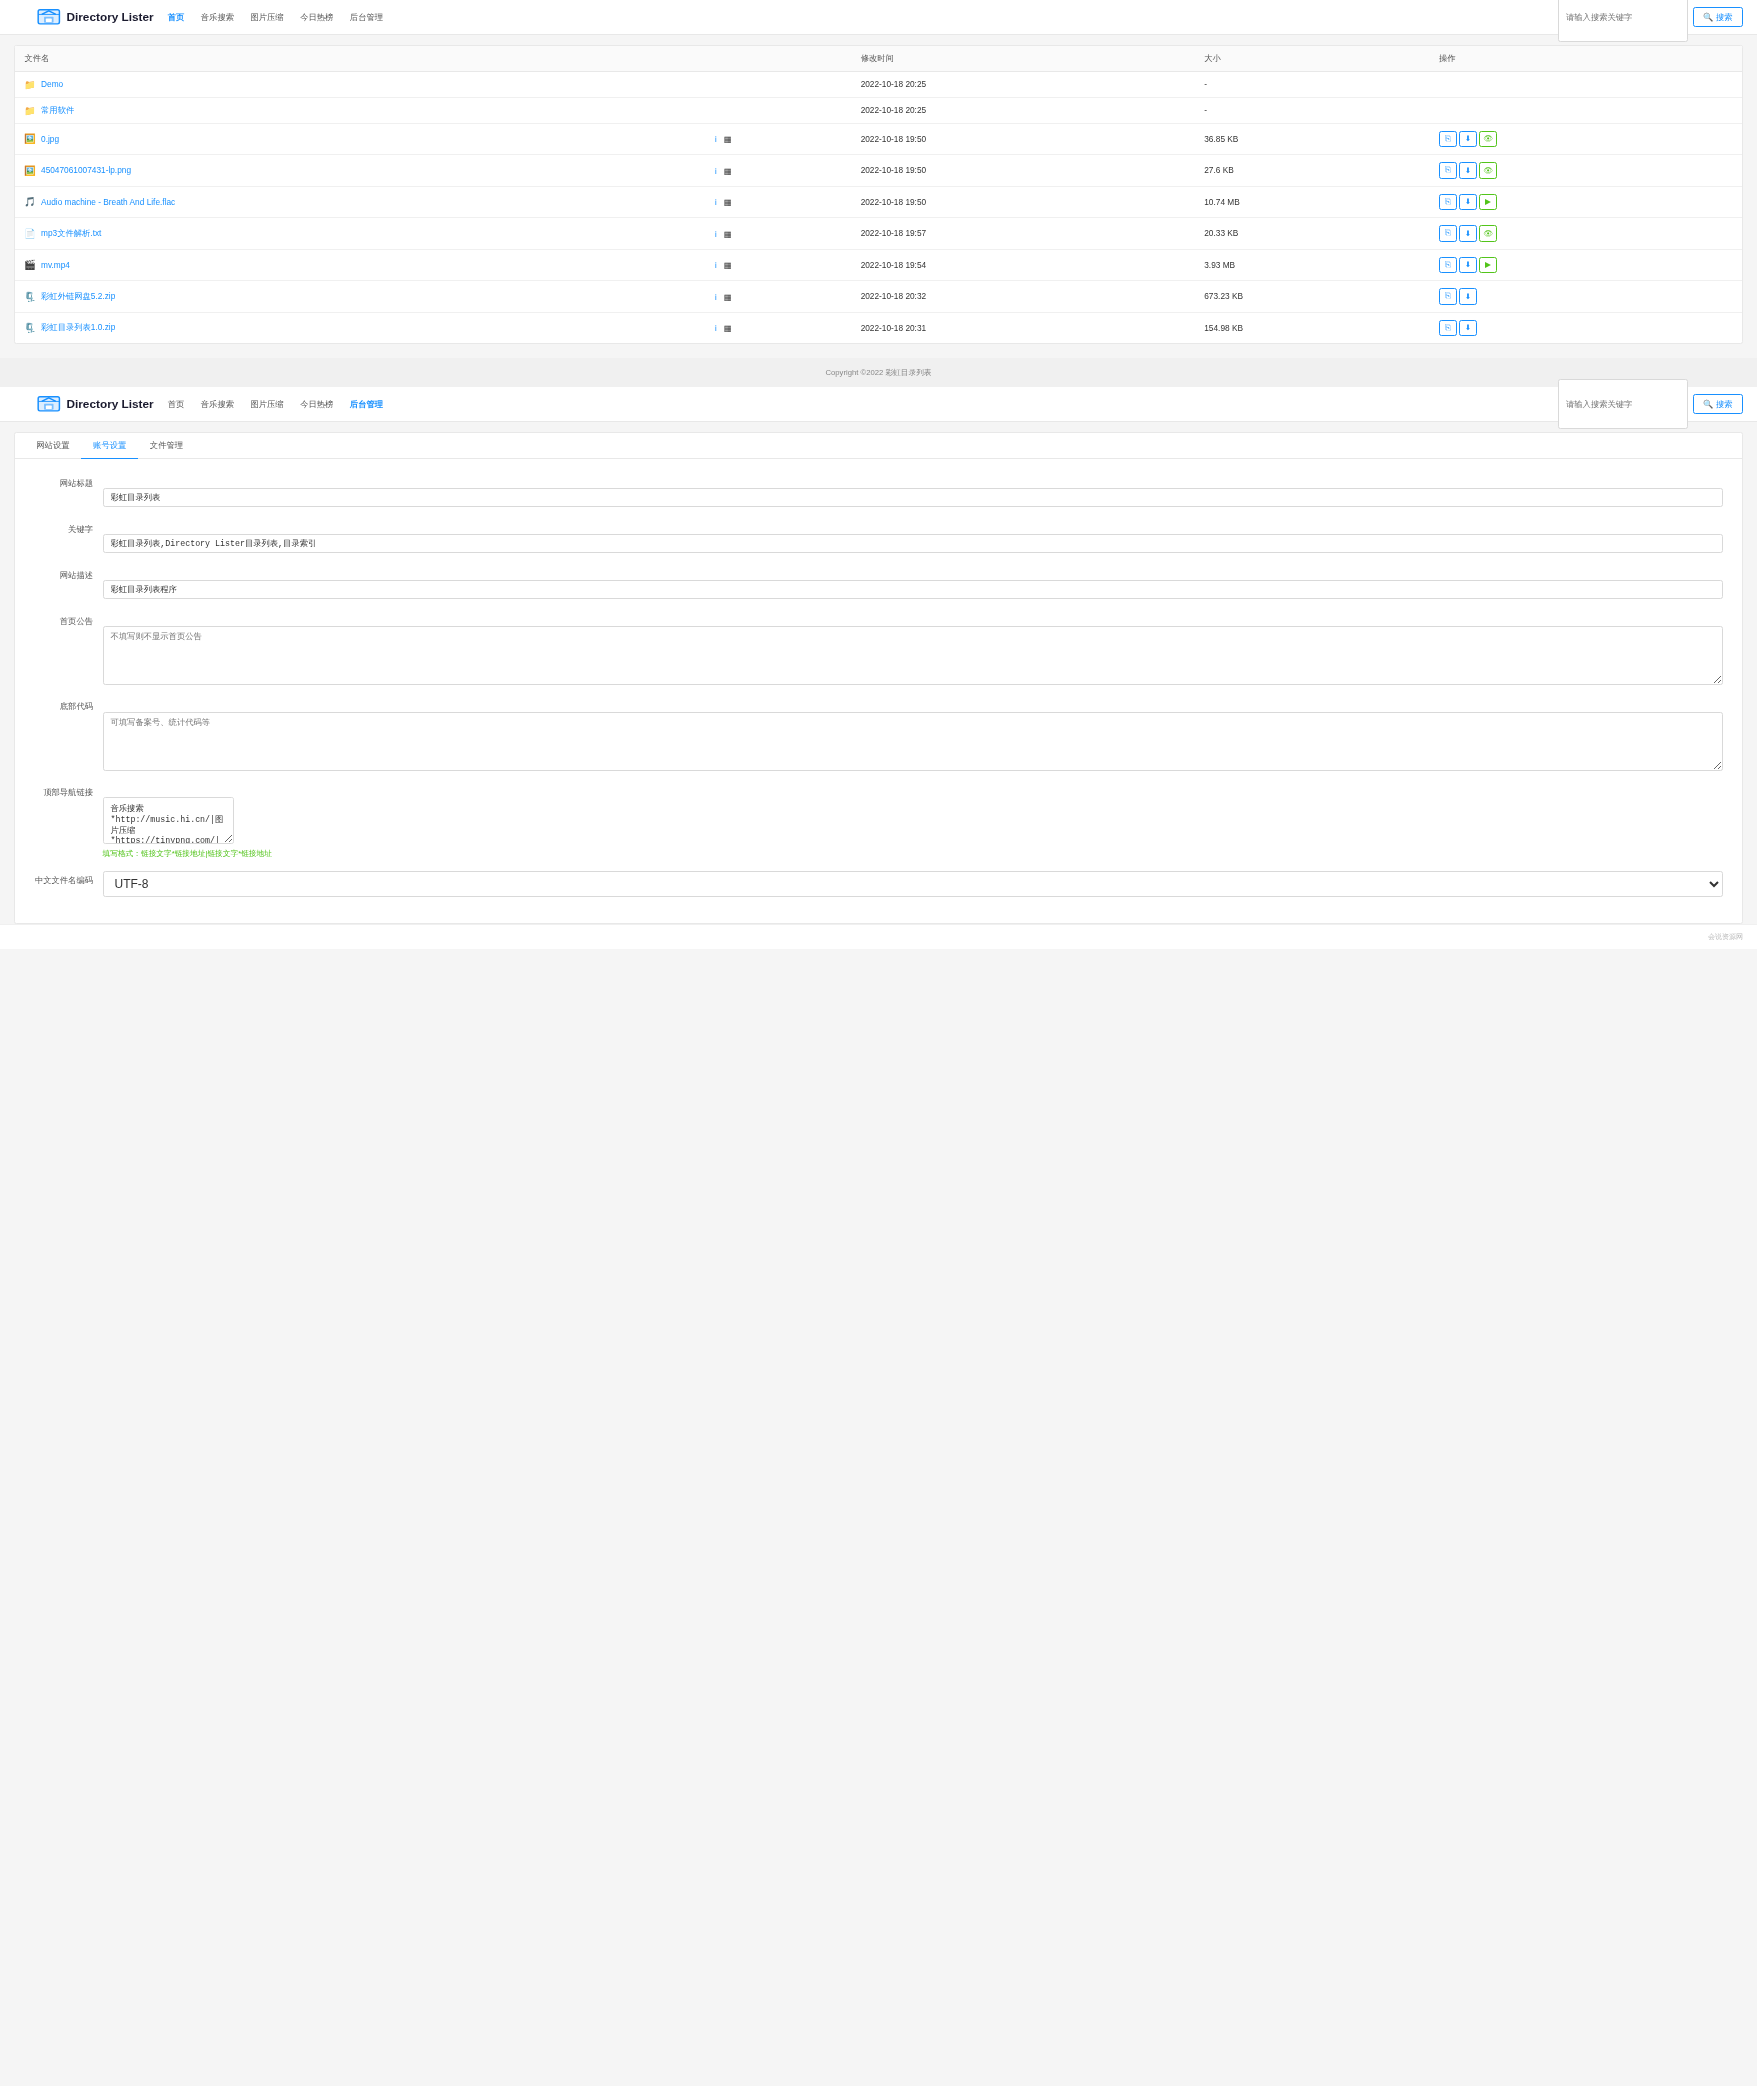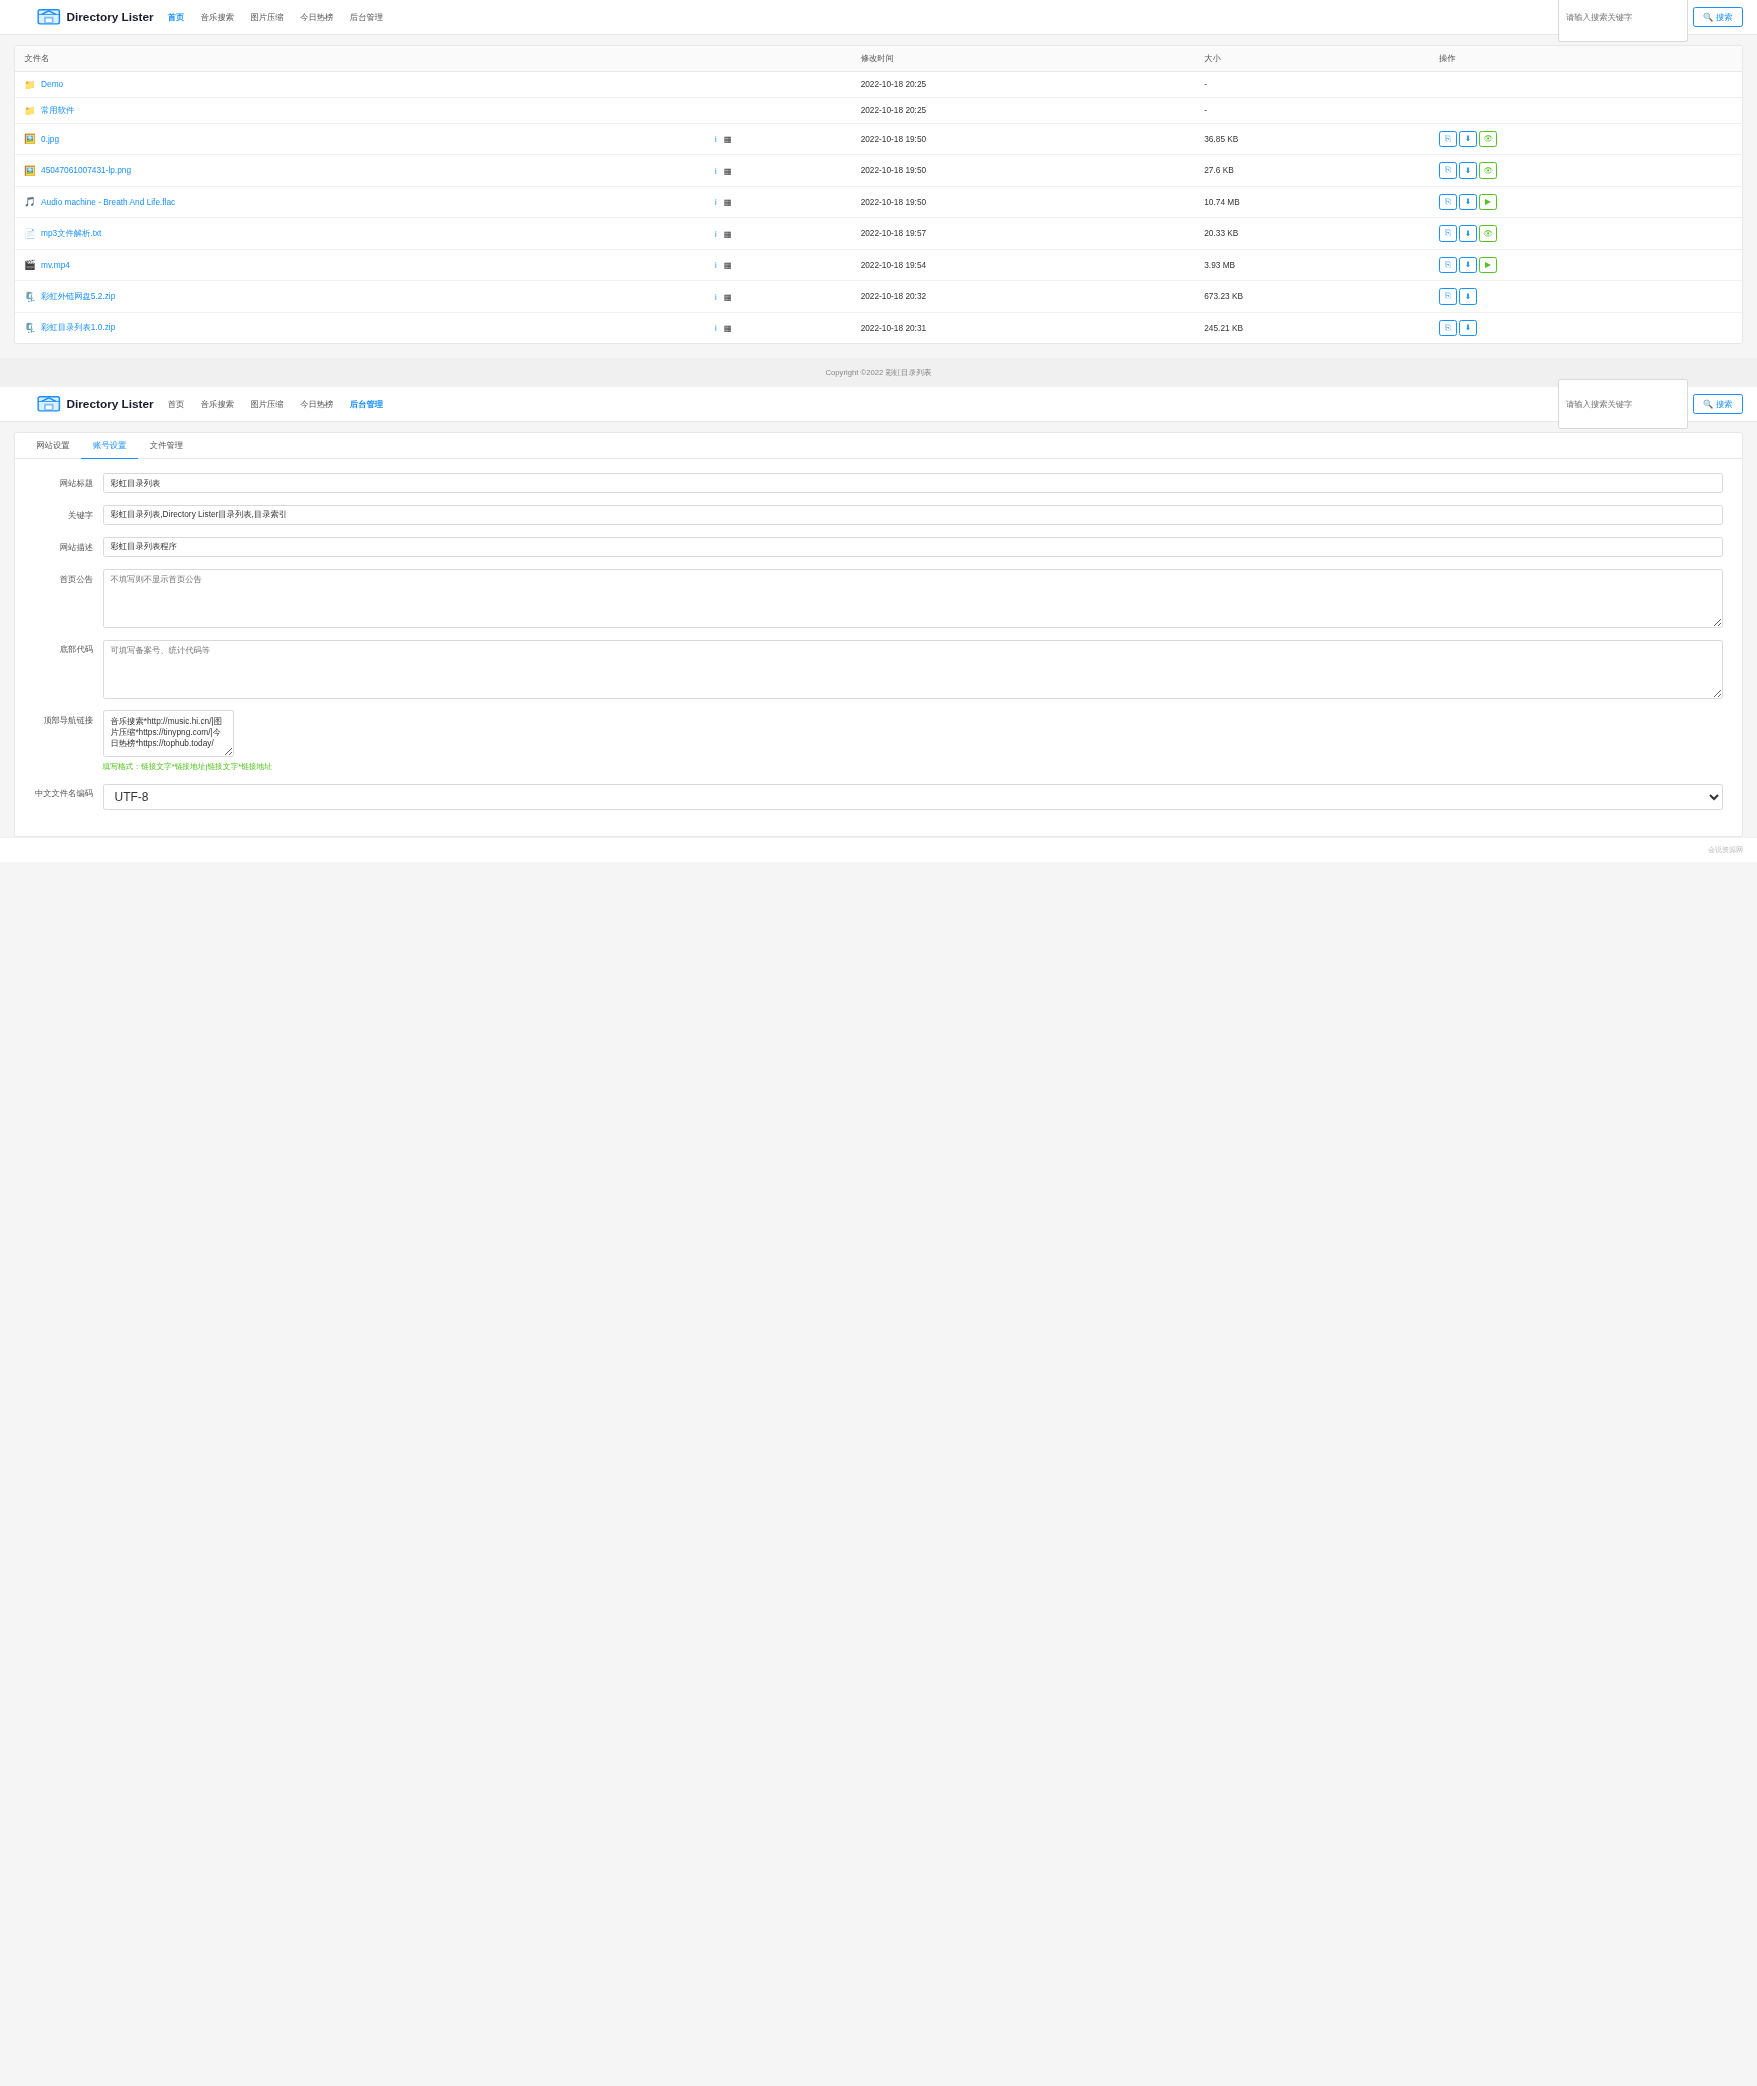--- a/index.html
+++ b/index.html
@@ -208,22 +208,23 @@
       color: #555;
       flex-shrink: 0;
     }
     .form-control {
       flex: 1;
       border: 0.6px solid #d9d9d9;
       border-radius: 2.4px;
       padding: 4.1px 7px;
       font-size: 8.3px;
       outline: none;
-      font-family: Liberation Sans, sans-serif;
+      font-family: Liberation Mono, monospace;
       color: #333;
+      margin-top: 15px;
     }
     textarea.form-control {
       resize: vertical;
       min-height: 47px;
     }
     textarea.form-control.tall {
       min-height: 59px;
     }
     .form-hint {
       color: #52c41a;
@@ -462,21 +463,21 @@
       <span><span style="color:#8c8c8c;font-size:9.5px;">🗜️</span></span>
       <a href="#" style="color:#1890ff;text-decoration:none;">彩虹目录列表1.0.zip</a>
     </div>
             </td>
             <td>
         <span class="info-icon" title="信息">ℹ</span>
         &nbsp;
         <span class="qr-icon" title="二维码">▦</span>
       </td>
             <td>2022-10-18 20:31</td>
-            <td>245.21 KB</td>
+            <td>154.98 KB</td>
             <td>
               <div class="file-icons-cell">
                 <button class="action-btn" title="复制链接">⎘</button>
                 <button class="action-btn" title="下载">⬇</button>
               </div>
             </td>
           </tr>
         </tbody>
     </table>
   </div>

